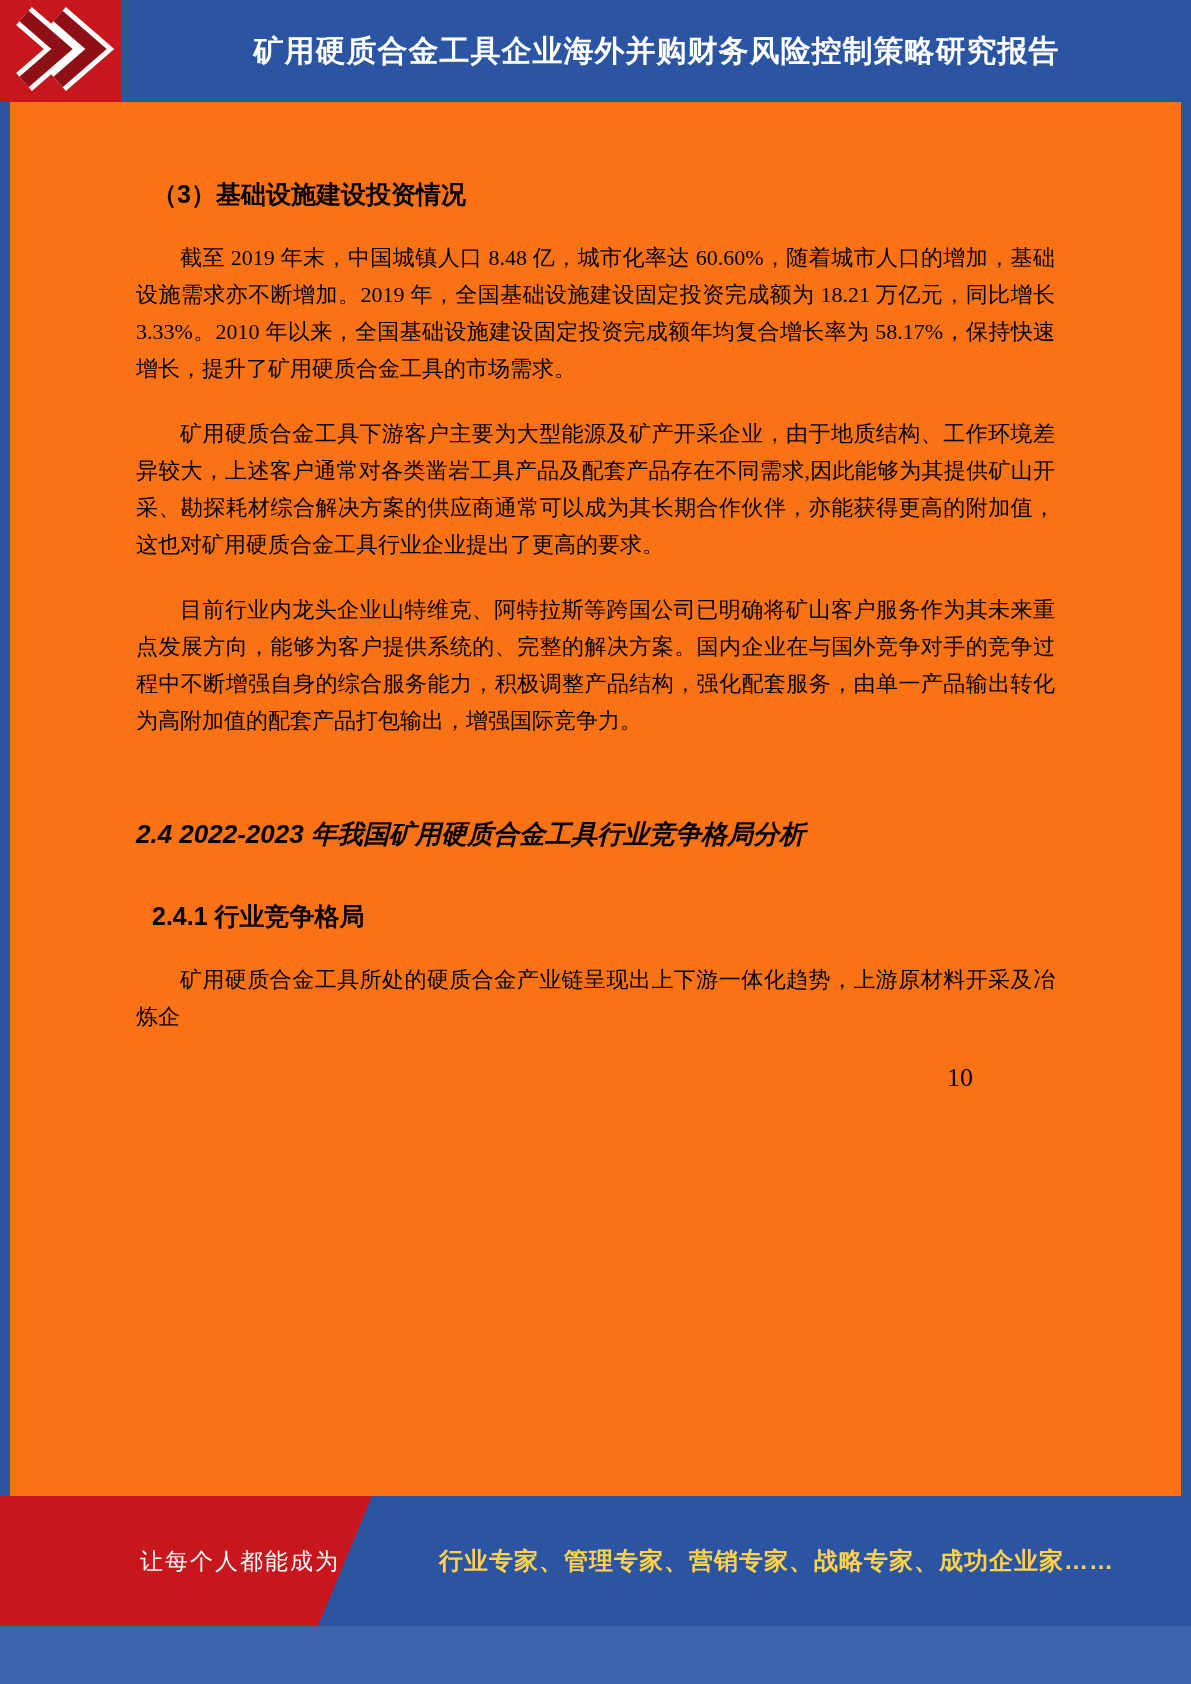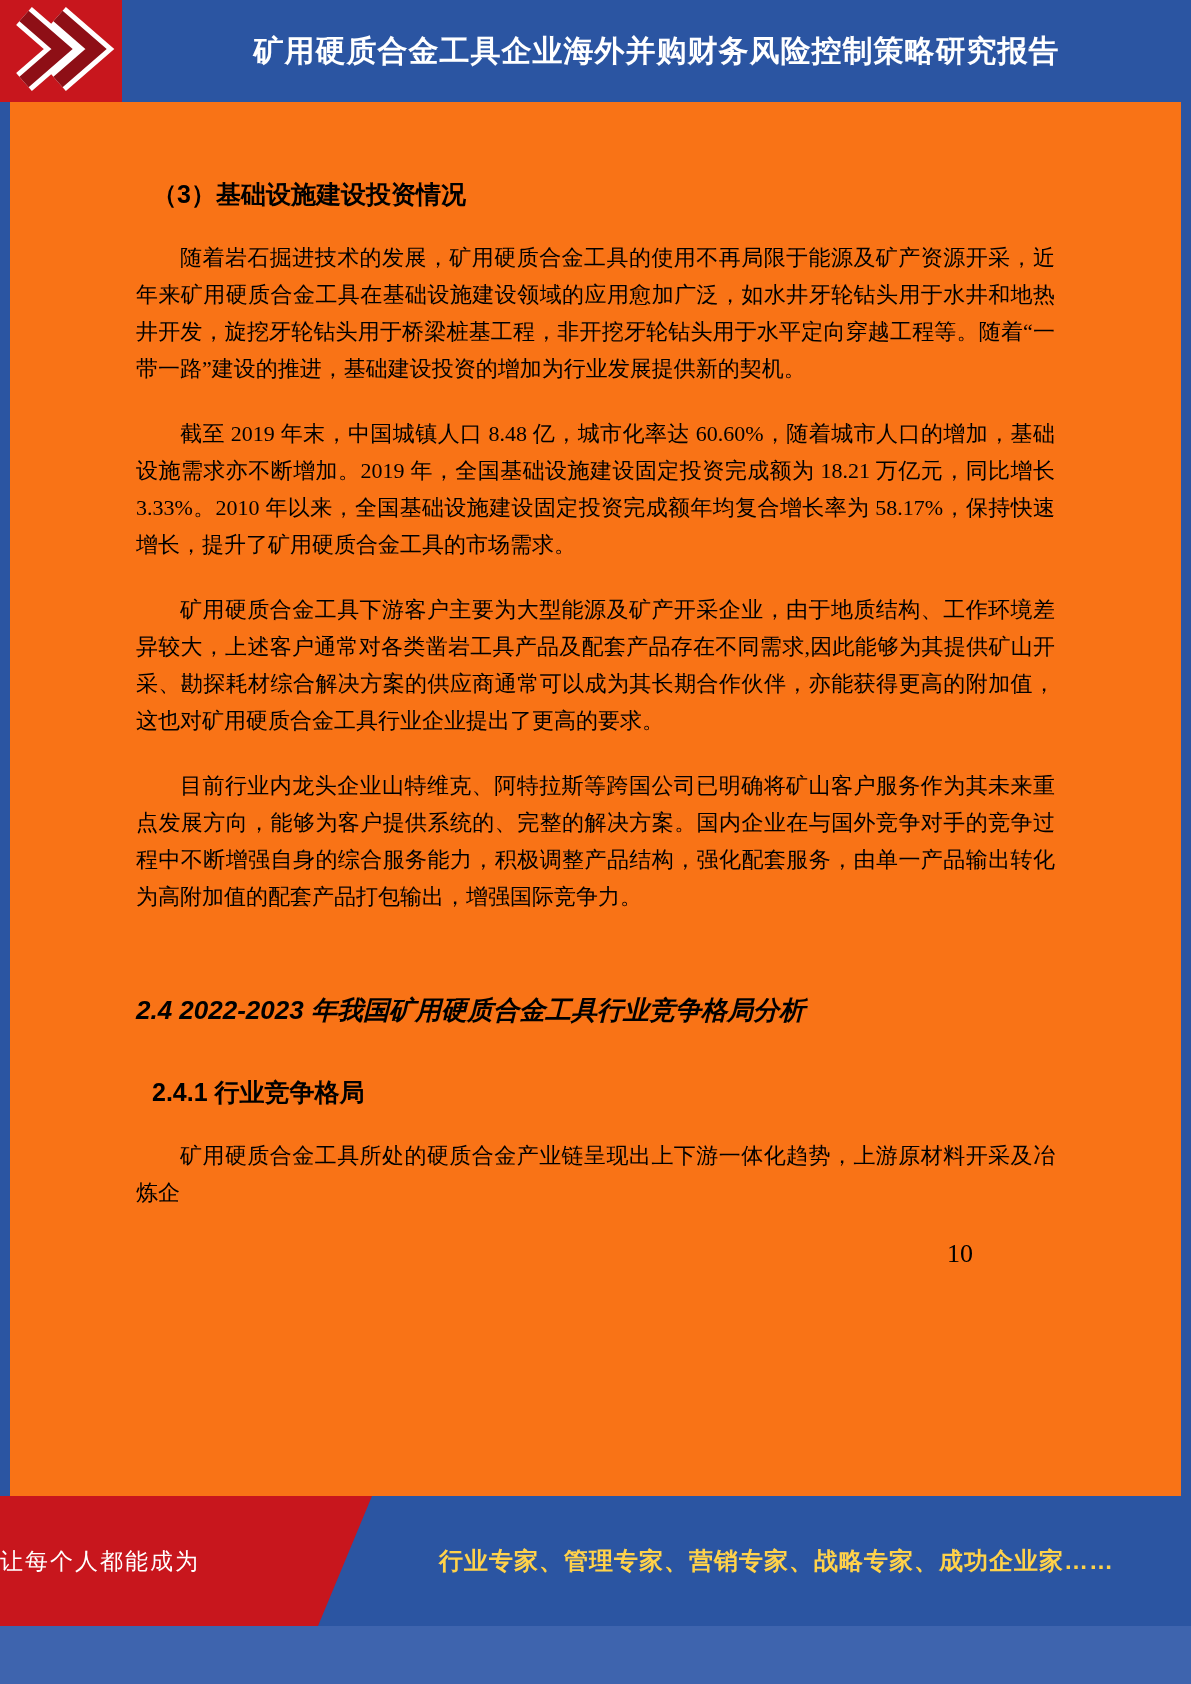--- a/index.html
+++ b/index.html
@@ -72,21 +72,21 @@
     display: flex; align-items: center;
   }
   .footer-red {
     position: absolute; left: 0; top: 0; bottom: 0; width: 372px;
     background: #C8161D;
     clip-path: polygon(0 0, 372px 0, 318px 100%, 0 100%);
     display: flex; align-items: center;
   }
   .footer-left-text {
     color: #ffffff; font-size: 23px; letter-spacing: 2px;
-    white-space: nowrap;
+    padding-left: 140px; white-space: nowrap;
     font-family: "Liberation Sans", sans-serif;
   }
   .footer-blue-text {
     position: absolute; left: 372px; right: 10px; top: 0; bottom: 0;
     display: flex; align-items: center; justify-content: center;
     color: #FFD24A; font-size: 24px; font-weight: bold;
     letter-spacing: 1px; white-space: nowrap;
     font-family: "Liberation Sans", sans-serif;
   }
   .footer-strip {
@@ -112,21 +112,20 @@
         </svg>
       </span>
     </div>
     <div class="header-banner">
       <span class="header-title">矿用硬质合金工具企业海外并购财务风险控制策略研究报告</span>
     </div>
   </div>
 
   <div class="content">
     <div class="h-sub">（3）基础设施建设投资情况</div>
-    <p>随着岩石掘进技术的发展，矿用硬质合金工具的使用不再局限于能源及矿产资源开采，近年来矿用硬质合金工具在基础设施建设领域的应用愈加广泛，如水井牙轮钻头用于水井和地热井开发，旋挖牙轮钻头用于桥梁桩基工程，非开挖牙轮钻头用于水平定向穿越工程等。随着“一带一路”建设的推进，基础建设投资的增加为行业发展提供新的契机。</p>
     <p>截至 2019 年末，中国城镇人口 8.48 亿，城市化率达 60.60%，随着城市人口的增加，基础设施需求亦不断增加。2019 年，全国基础设施建设固定投资完成额为 18.21 万亿元，同比增长 3.33%。2010 年以来，全国基础设施建设固定投资完成额年均复合增长率为 58.17%，保持快速增长，提升了矿用硬质合金工具的市场需求。</p>
     <p>矿用硬质合金工具下游客户主要为大型能源及矿产开采企业，由于地质结构、工作环境差异较大，上述客户通常对各类凿岩工具产品及配套产品存在不同需求,因此能够为其提供矿山开采、勘探耗材综合解决方案的供应商通常可以成为其长期合作伙伴，亦能获得更高的附加值，这也对矿用硬质合金工具行业企业提出了更高的要求。</p>
     <p>目前行业内龙头企业山特维克、阿特拉斯等跨国公司已明确将矿山客户服务作为其未来重点发展方向，能够为客户提供系统的、完整的解决方案。国内企业在与国外竞争对手的竞争过程中不断增强自身的综合服务能力，积极调整产品结构，强化配套服务，由单一产品输出转化为高附加值的配套产品打包输出，增强国际竞争力。</p>
     <div class="h-section">2.4 2022-2023 年我国矿用硬质合金工具行业竞争格局分析</div>
     <div class="h-sub">2.4.1 行业竞争格局</div>
     <p>矿用硬质合金工具所处的硬质合金产业链呈现出上下游一体化趋势，上游原材料开采及冶炼企</p>
     <div class="page-number">10</div>
   </div>
 
   <div class="footer">

